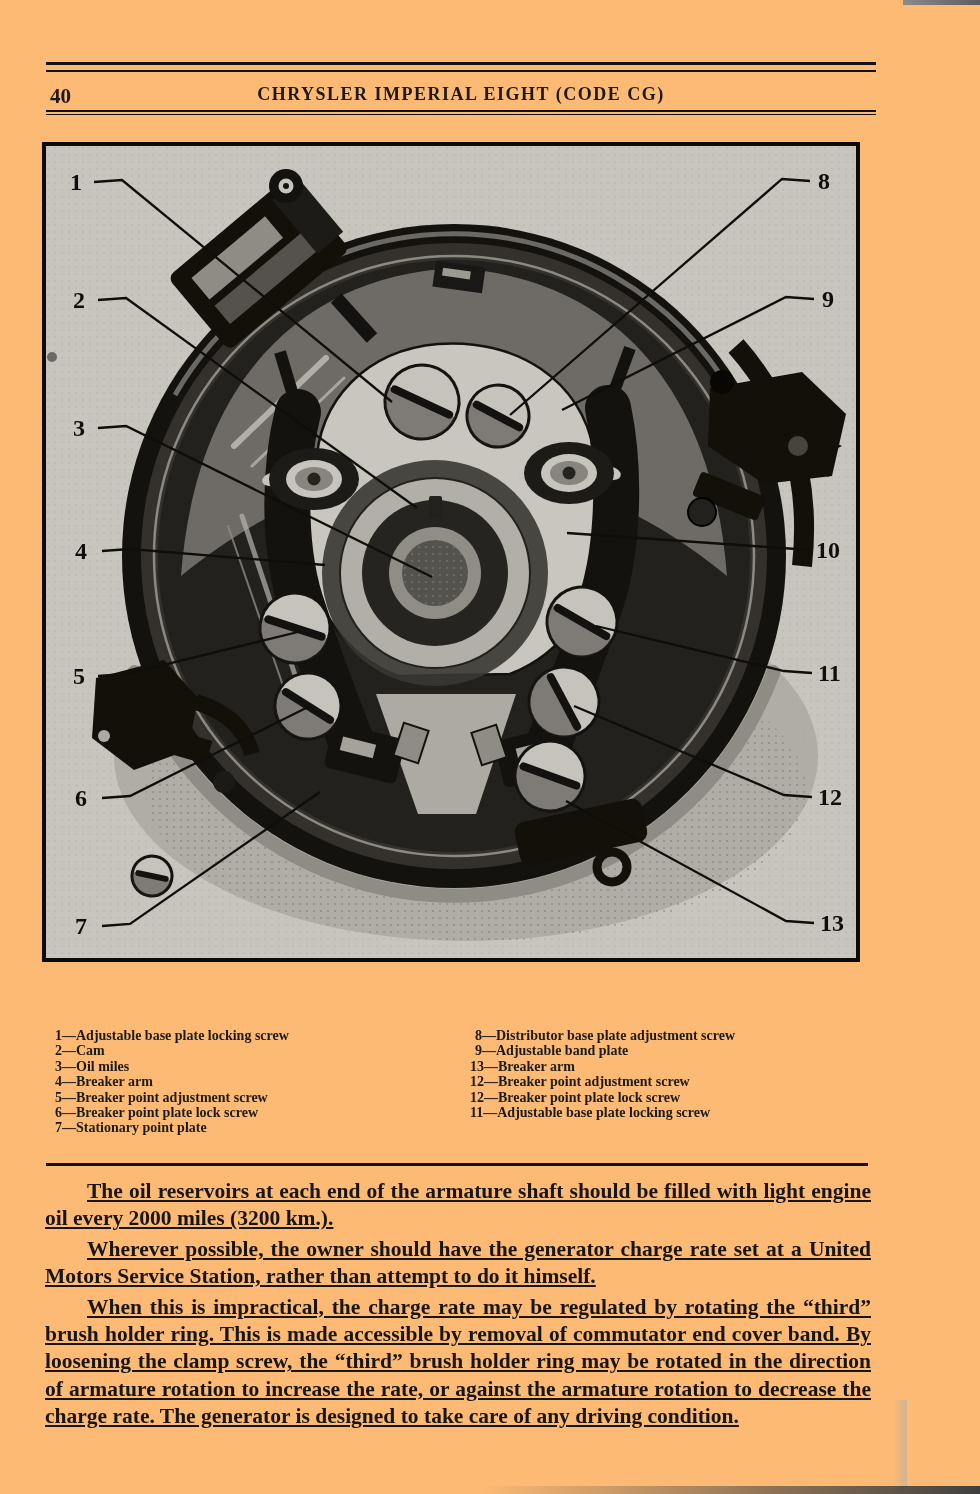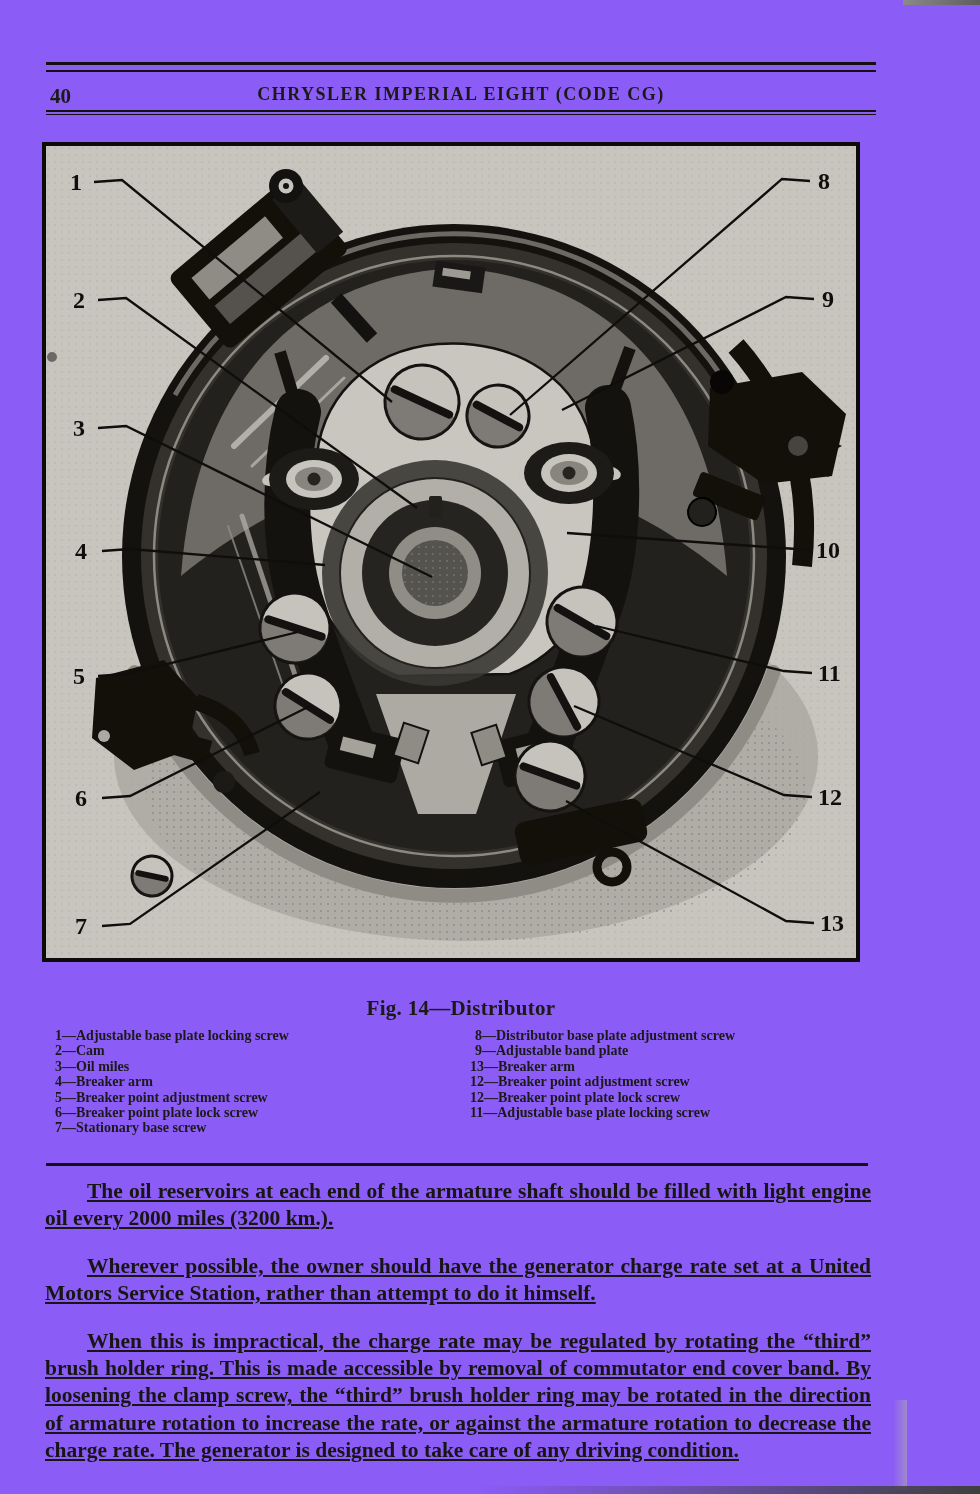--- a/index.html
+++ b/index.html
@@ -1,19 +1,19 @@
 <!DOCTYPE html>
 <html><head>
 <meta charset="utf-8">
 <style>
   html,body{margin:0;padding:0;background:#9a9a9a;}
   .page{
     position:relative;
     width:980px;height:1494px;
-    background:#8b5cf6;
+    background:#fdba74;
     font-family:"Liberation Serif","DejaVu Serif",serif;
     color:#1b1a18;
     overflow:hidden;
   }
   .corner-mark{position:absolute;left:903px;top:0;width:77px;height:5px;
     background:linear-gradient(to right,#8b8a88,#5f5e5c);}
   .rule{position:absolute;background:#131210;}
   .rule-top-1{left:46px;top:62px;width:830px;height:3px;}
   .rule-top-2{left:46px;top:70px;width:830px;height:2px;}
   .rule-hdr-1{left:46px;top:110px;width:830px;height:2px;}
@@ -29,21 +29,21 @@
     font-size:21px;font-weight:bold;letter-spacing:0.3px;}
   .legend{position:absolute;top:1028px;font-size:14px;font-weight:bold;line-height:15.4px;white-space:nowrap;}
   .legend-left{left:55px;}
   .legend-right{left:470px;}
   .legend-row{display:flex;}
   .legend-row .num{display:inline-block;min-width:26px;text-align:right;}
   .legend-left .legend-row .num{min-width:16px;}
   .body-text{position:absolute;left:45px;top:1178px;width:826px;
     font-size:21.5px;line-height:27.4px;font-weight:bold;text-align:justify;color:#171614;}
   .body-text p{margin:0;text-indent:42px;text-decoration:underline;}
-  .body-text p + p{margin-top:20px;}
+  .body-text p + p{margin-top:3px;}
   .bottom-shadow{position:absolute;left:480px;top:1486px;width:500px;height:8px;
     background:linear-gradient(to right,rgba(74,74,74,0),#3f3f3f);}
   .gutter-shade{position:absolute;left:893px;top:1400px;width:14px;height:90px;
     background:linear-gradient(to right,rgba(190,189,186,0.0),rgba(175,174,171,0.55));}
   text.callout{font-family:"Liberation Serif","DejaVu Serif",serif;font-size:24px;font-weight:bold;fill:#0f0e0c;}
 </style>
 </head>
 <body>
 
 <div class="page">
@@ -262,21 +262,20 @@
         <text class="callout" x="772" y="43">8</text>
         <text class="callout" x="776" y="161">9</text>
         <text class="callout" x="770" y="412">10</text>
         <text class="callout" x="772" y="535">11</text>
         <text class="callout" x="772" y="659">12</text>
         <text class="callout" x="774" y="785">13</text>
       </g>
     </svg>
   </div>
 
-  <div class="fig-caption">Fig. 14—Distributor</div>
 
   <div class="legend legend-left">
     <div class="legend-row">
         <span class="num">1—</span>
         <span>Adjustable base plate locking screw</span>
       </div>
     <div class="legend-row">
         <span class="num">2—</span>
         <span>Cam</span>
       </div>
@@ -291,21 +290,21 @@
     <div class="legend-row">
         <span class="num">5—</span>
         <span>Breaker point adjustment screw</span>
       </div>
     <div class="legend-row">
         <span class="num">6—</span>
         <span>Breaker point plate lock screw</span>
       </div>
     <div class="legend-row">
         <span class="num">7—</span>
-        <span>Stationary base screw</span>
+        <span>Stationary point plate</span>
       </div>
   </div>
 
   <div class="legend legend-right">
     <div class="legend-row">
         <span class="num">8—</span>
         <span>Distributor base plate adjustment screw</span>
       </div>
     <div class="legend-row">
         <span class="num">9—</span>

